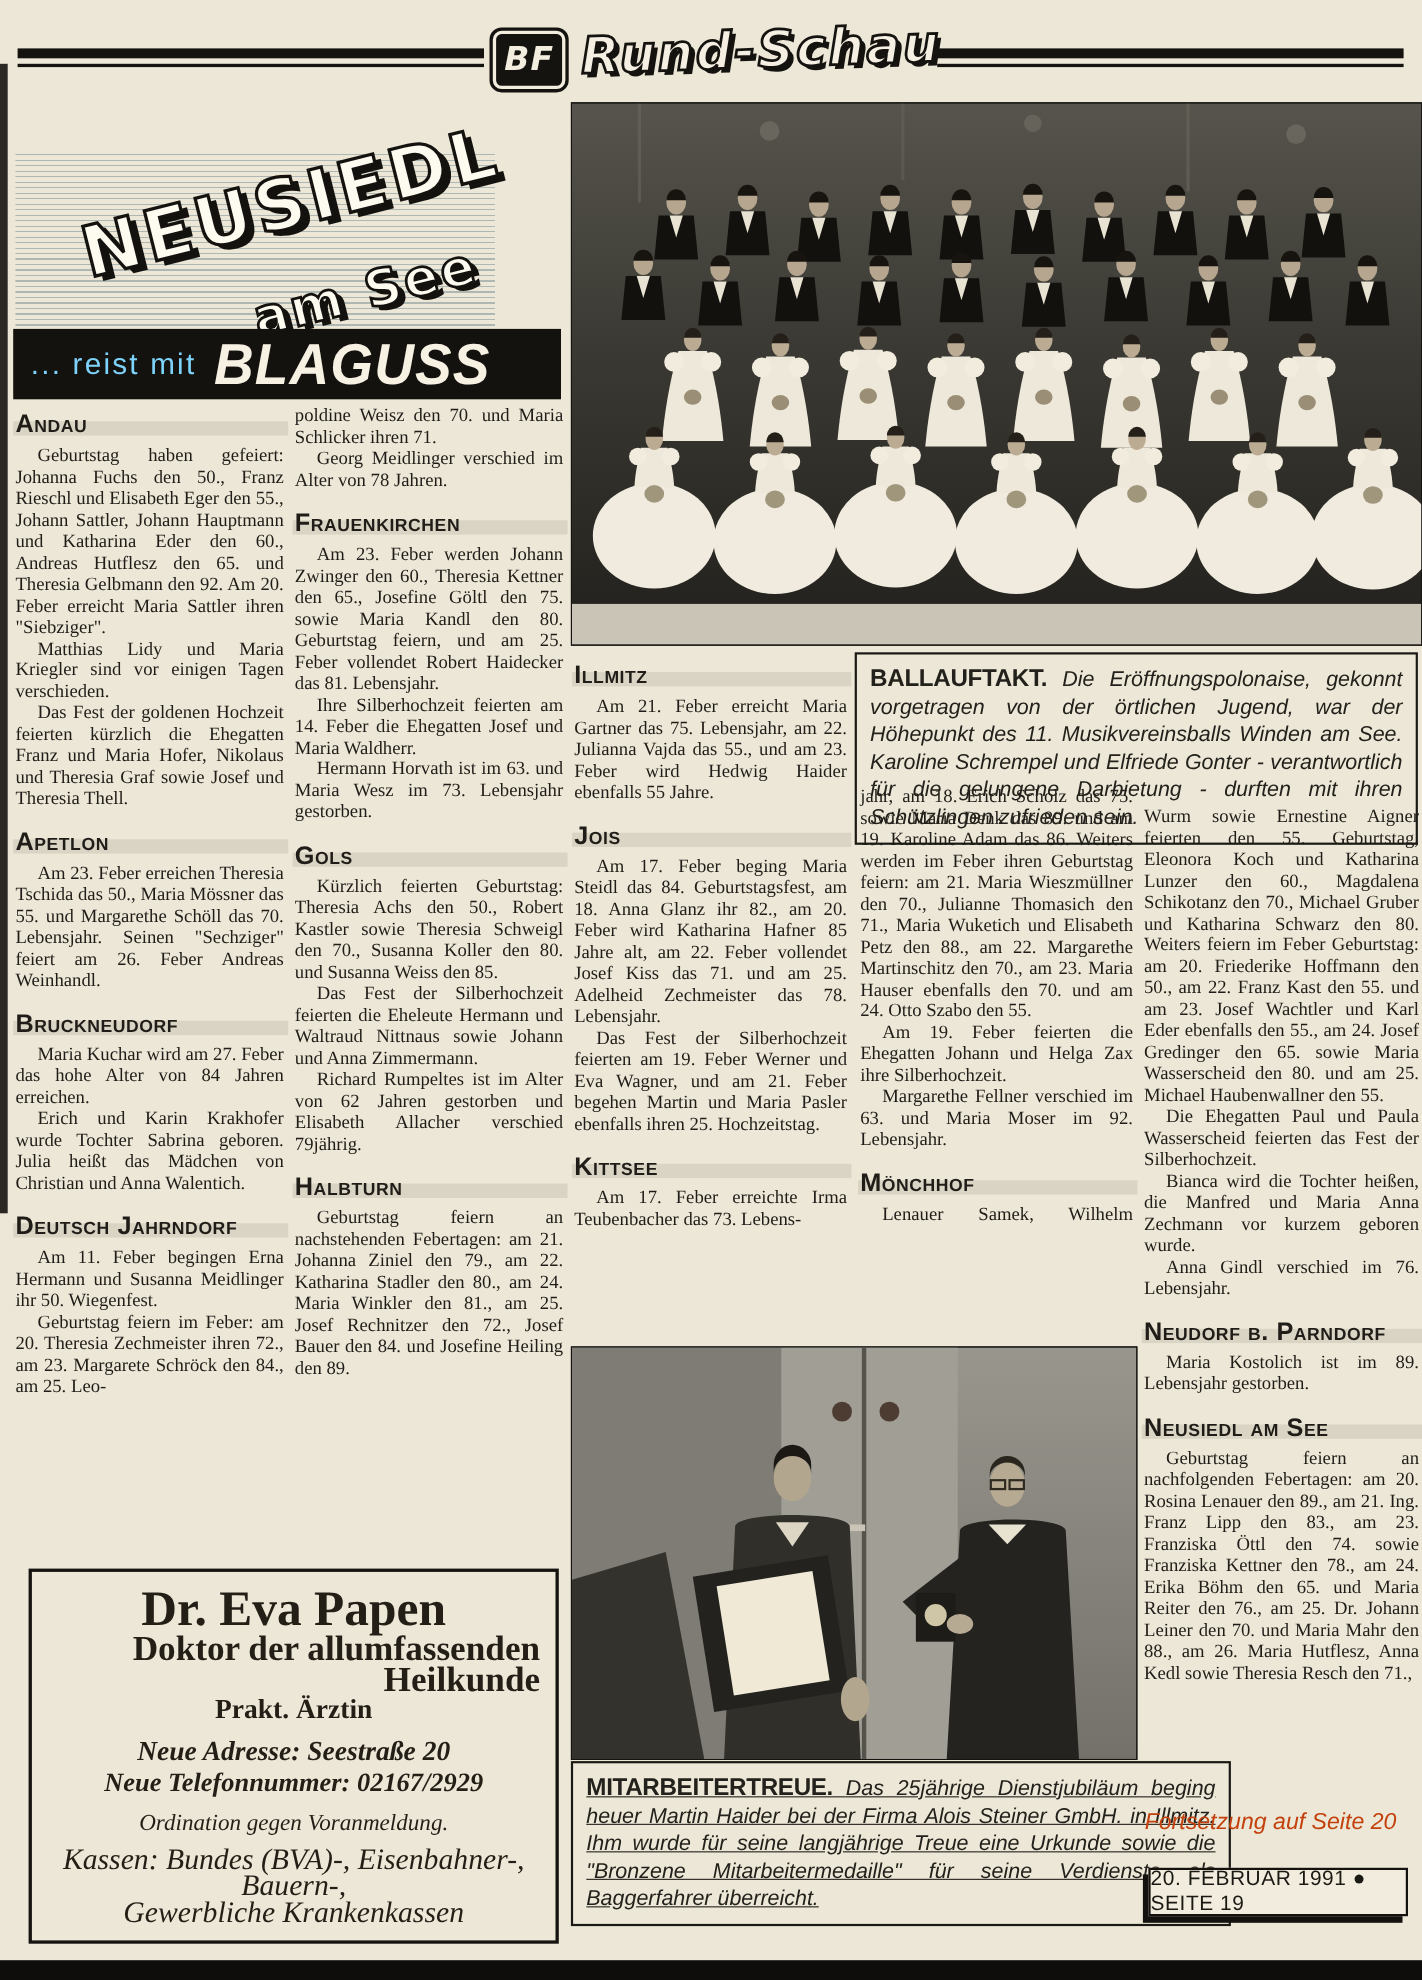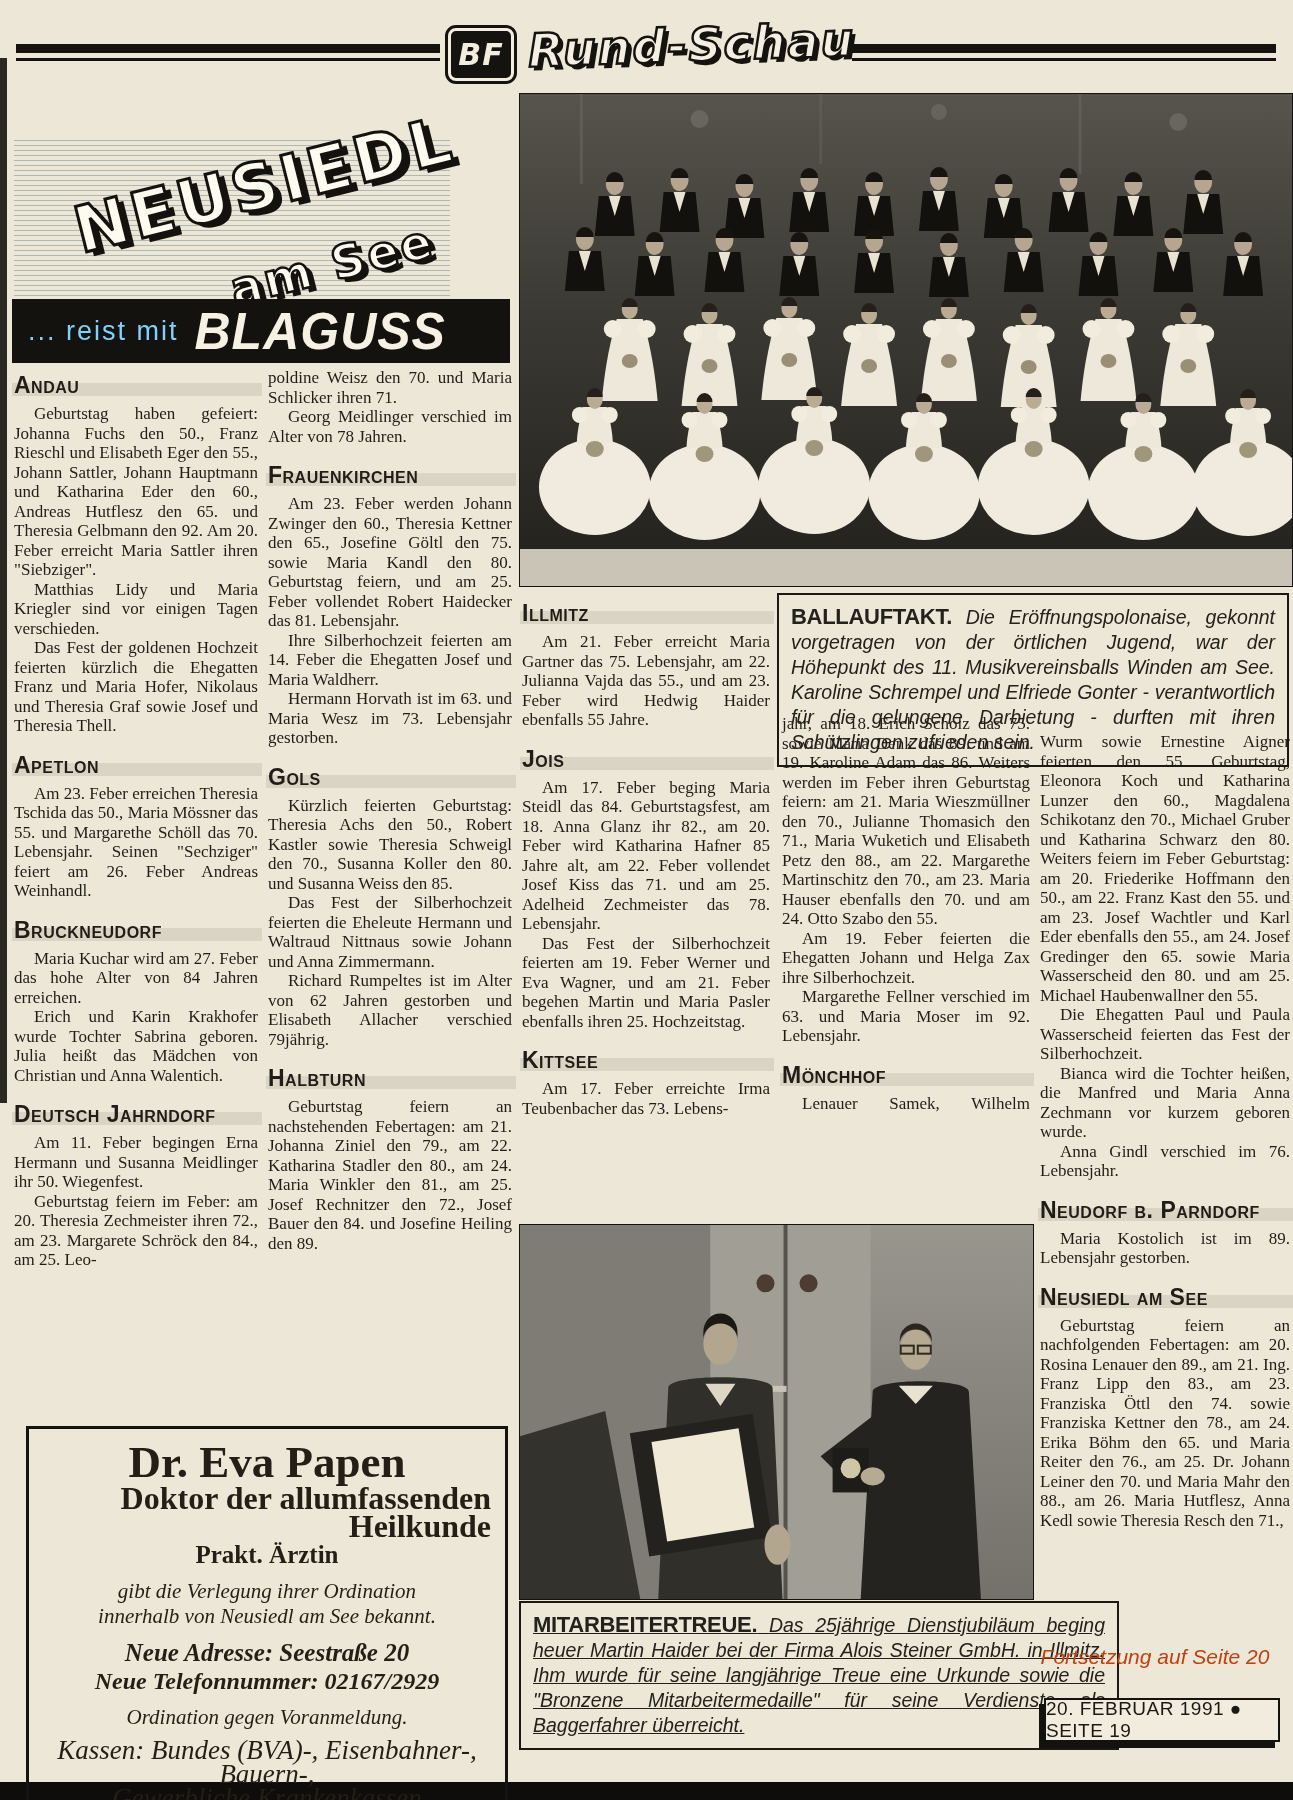--- a/index.html
+++ b/index.html
@@ -325,24 +325,20 @@
 
   <div class="caption" id="cap-award">
     <span class="lead">MITARBEITERTREUE.</span>
     <span>Das 25jährige Dienstjubiläum beging heuer Martin Haider bei der Firma Alois Steiner GmbH. in Illmitz. Ihm wurde für seine langjährige Treue eine Urkunde sowie die "Bronzene Mitarbeitermedaille" für seine Verdienste als Baggerfahrer überreicht.</span>
   </div>
 
   <div id="ad">
     <div class="t1">Dr. Eva Papen</div>
     <div class="t2">Doktor der allumfassenden Heilkunde</div>
     <div class="t3">Prakt. Ärztin</div>
-    <div class="i1">
-      <span>gibt die Verlegung ihrer Ordination</span><br>
-      <span>innerhalb von Neusiedl am See bekannt.</span>
-    </div>
     <div class="addr">Neue Adresse: Seestraße 20</div>
     <div class="phone">Neue Telefonnummer: 02167/2929</div>
     <div class="note">Ordination gegen Voranmeldung.</div>
     <div class="kassen">
       <span>Kassen: Bundes (BVA)-, Eisenbahner-, Bauern-,</span><br>
       <span>Gewerbliche Krankenkassen</span>
     </div>
   </div>
 
   <div id="cont-note">Fortsetzung auf Seite 20</div>

